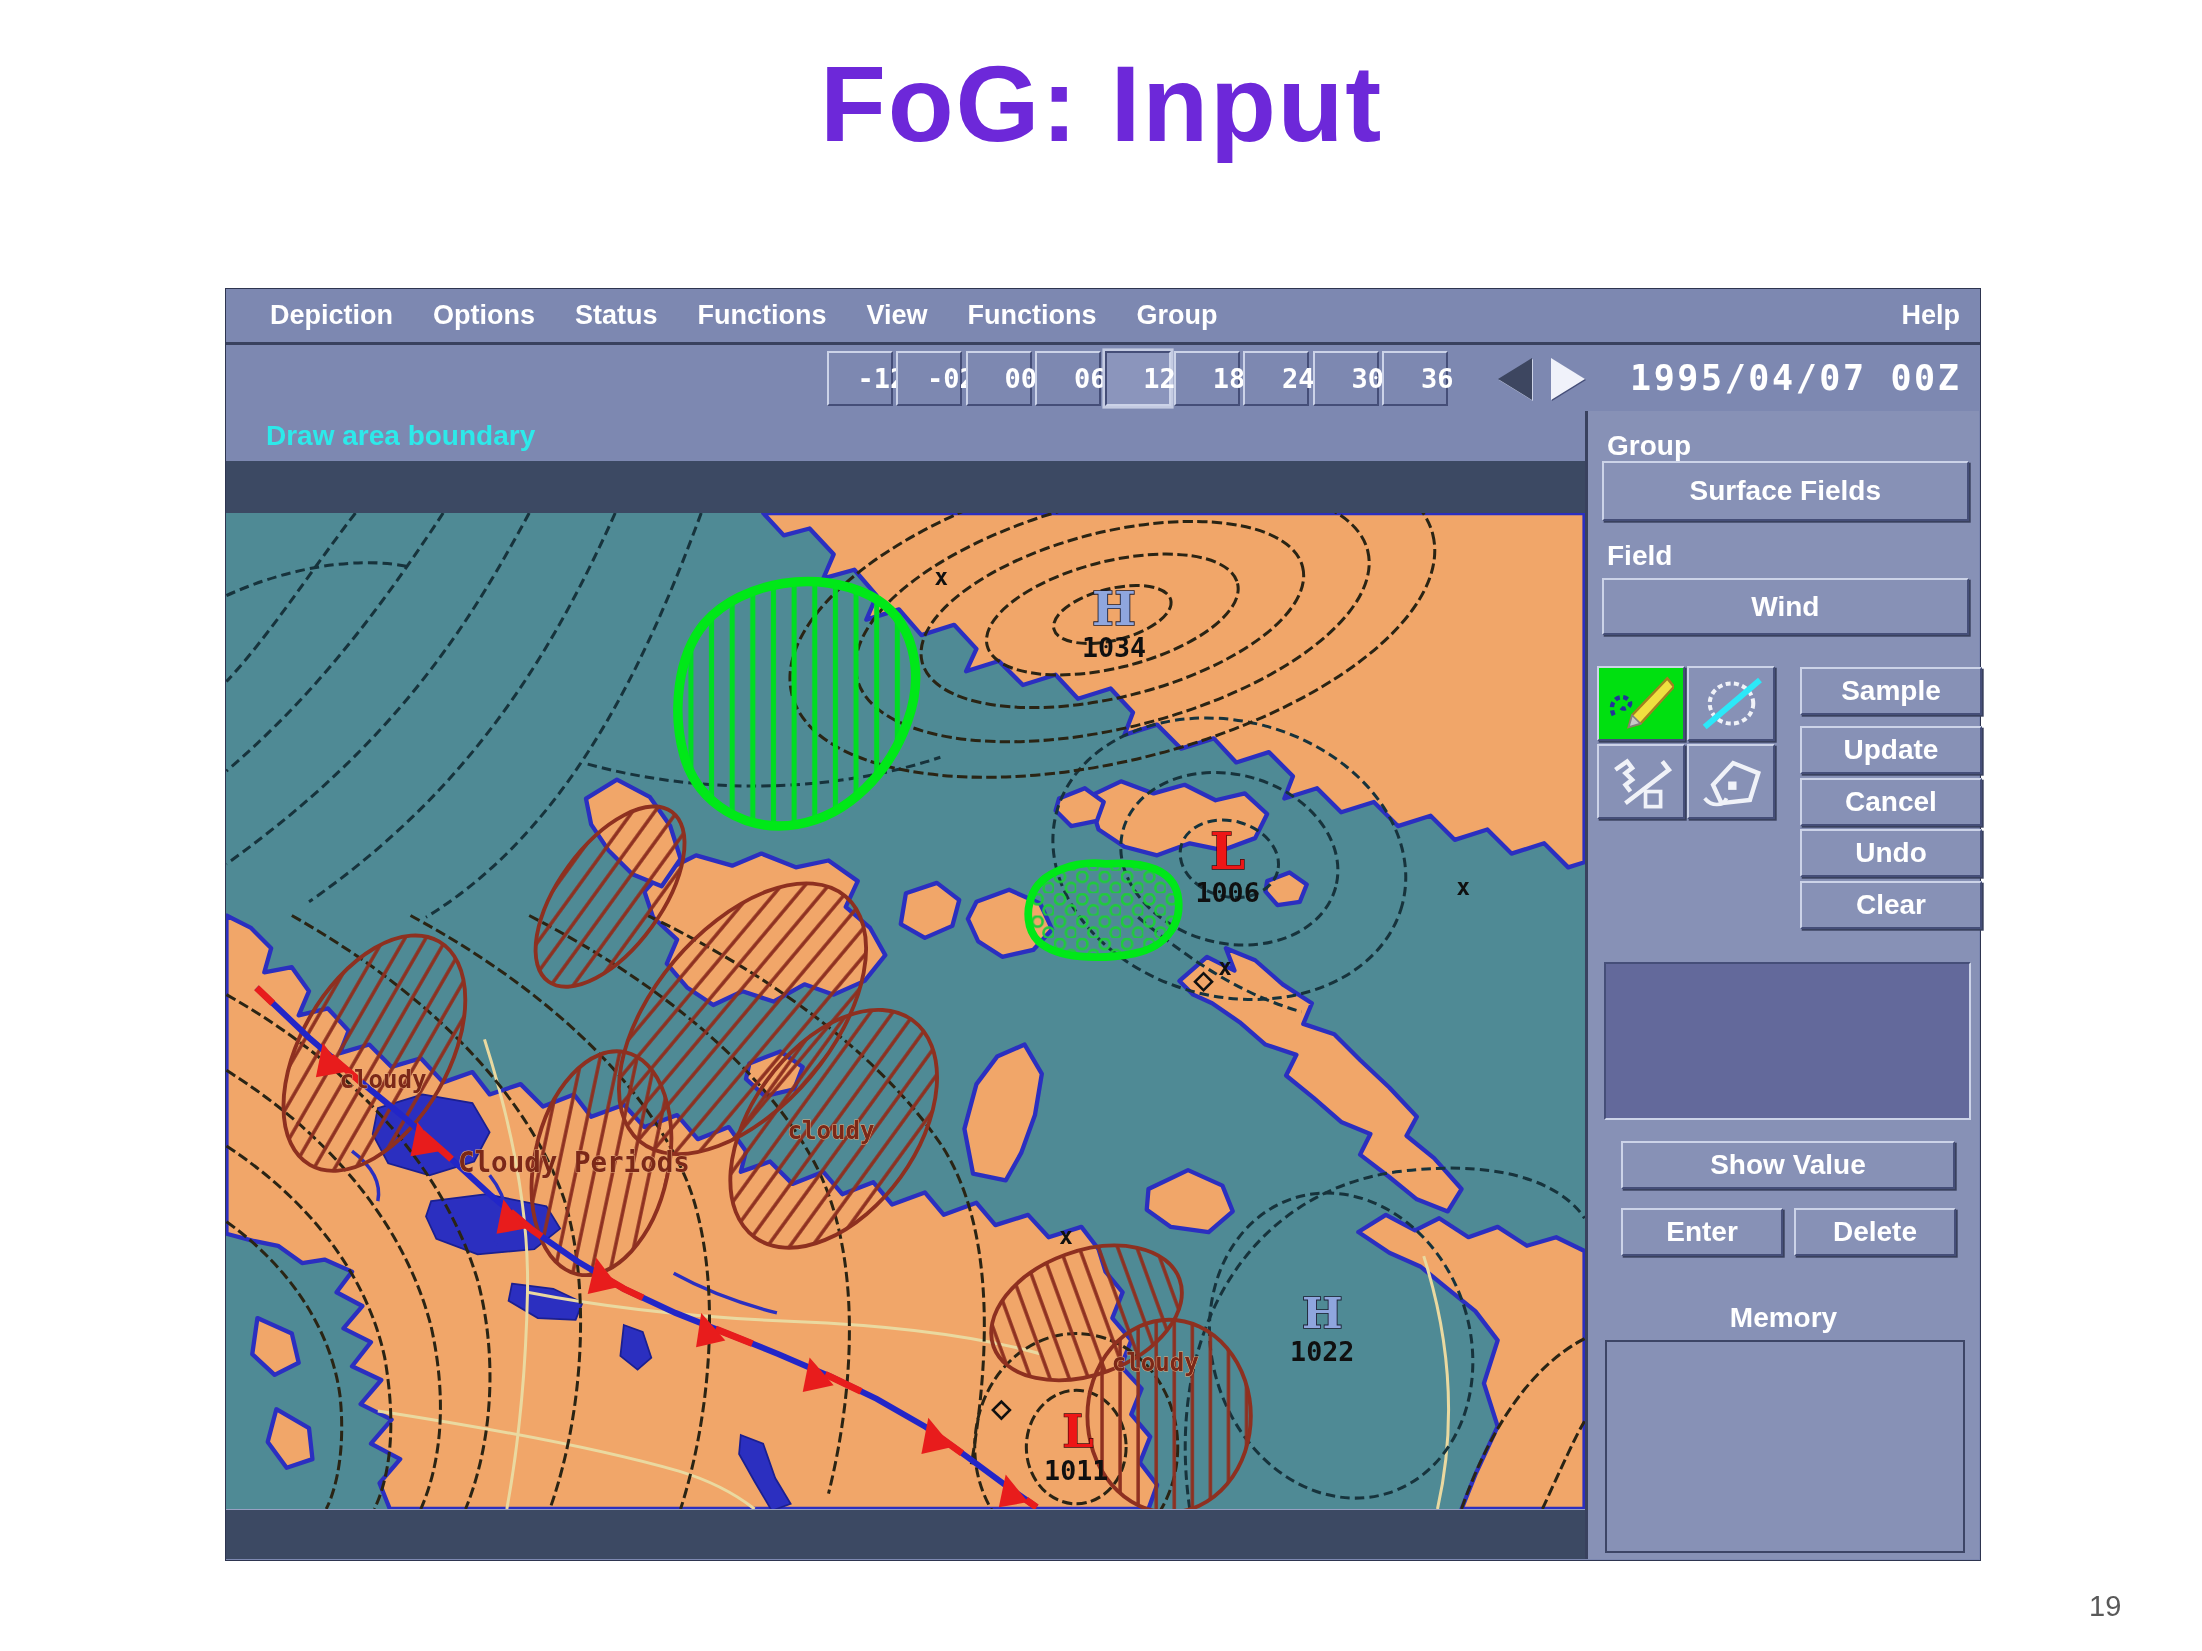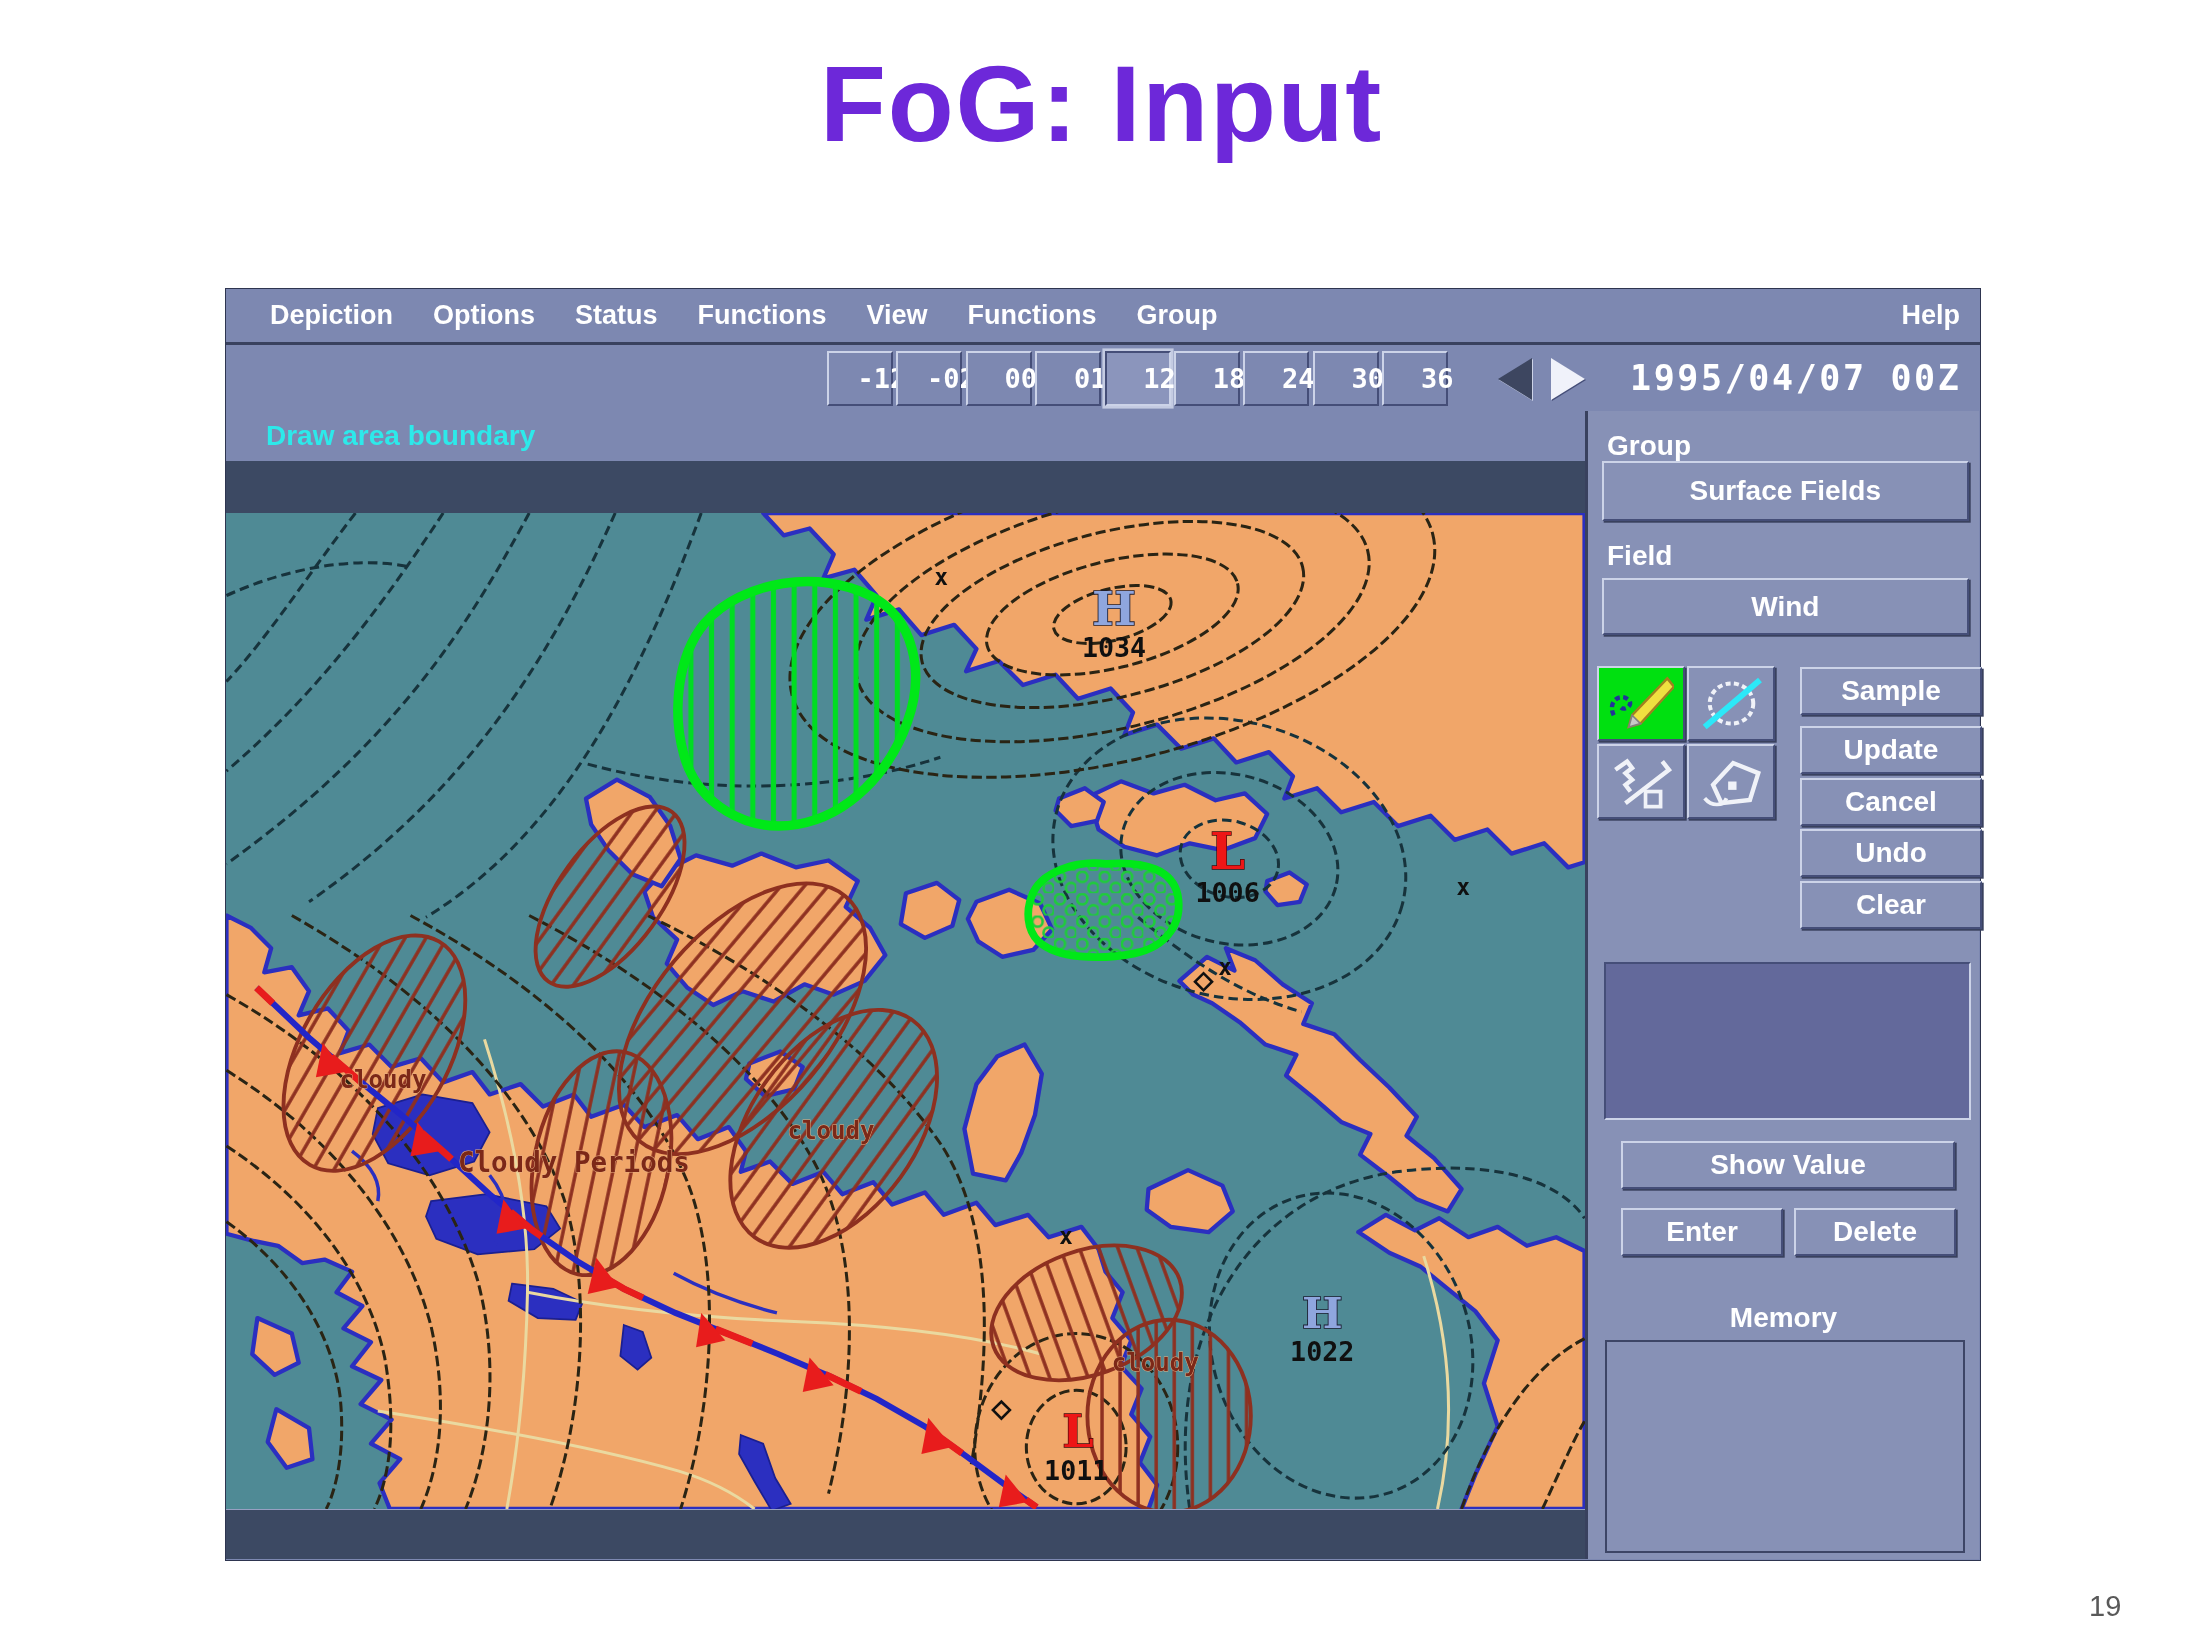--- a/index.html
+++ b/index.html
@@ -85,21 +85,21 @@
       <span class="menu-item">Functions</span>
       <span class="menu-item">Group</span>
       <span class="menu-item" id="menu-help">Help</span>
     </div>
 
     <div id="toolbar">
       <div class="time-strip">
         <div class="time-btn raised">-12</div>
         <div class="time-btn raised">-02</div>
         <div class="time-btn raised">00</div>
-        <div class="time-btn raised">01</div>
+        <div class="time-btn raised">06</div>
         <div class="time-btn raised pressed">12</div>
         <div class="time-btn raised">18</div>
         <div class="time-btn raised">24</div>
         <div class="time-btn raised">30</div>
         <div class="time-btn raised">36</div>
       </div>
       <div id="arrow-left"></div>
       <div id="arrow-right"></div>
       <div id="toolbar-date">1995/04/07 00Z</div>
     </div>

